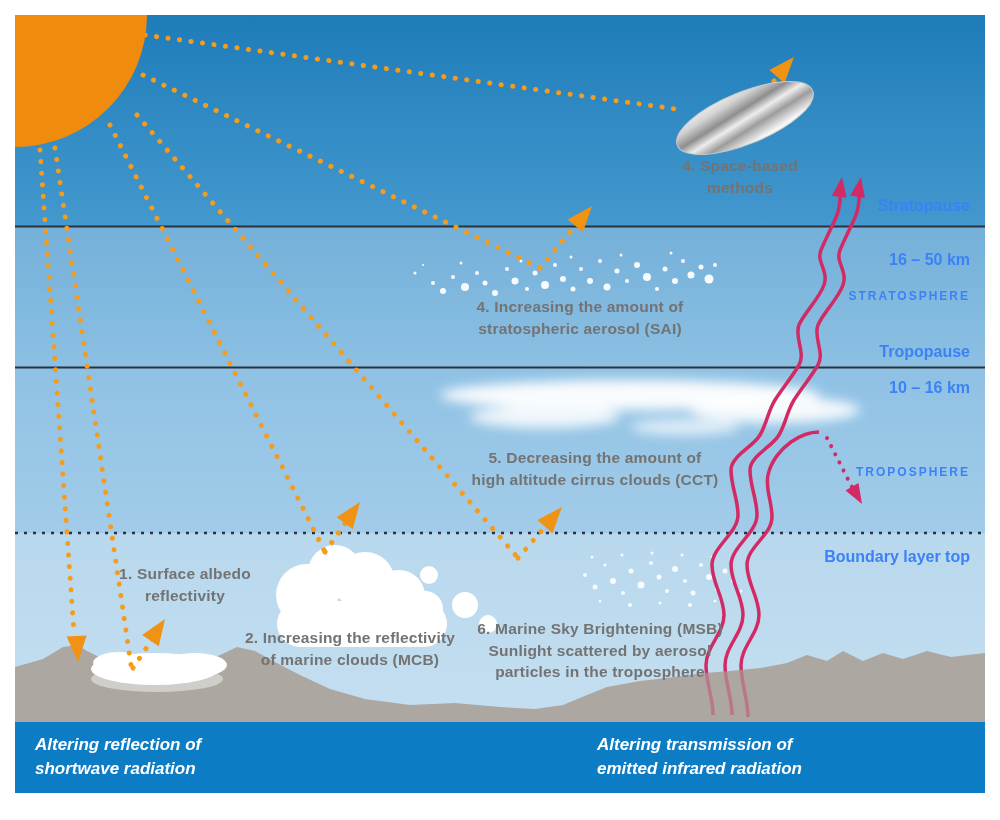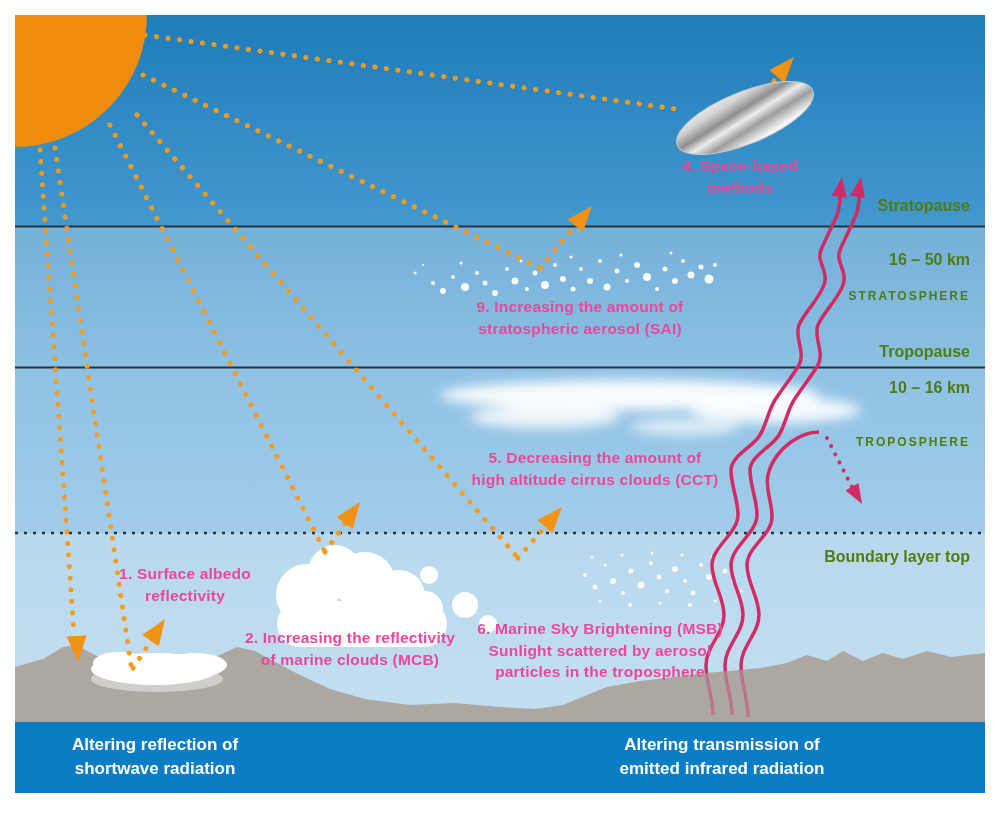--- a/index.html
+++ b/index.html
@@ -1,26 +1,26 @@
 <!DOCTYPE html>
 <html><head>
 <meta charset="utf-8">
 <style>
   html,body{margin:0;padding:0;background:#ffffff;}
   .page{position:relative;width:1000px;height:820px;background:#ffffff;overflow:hidden;
         font-family:"Liberation Sans","DejaVu Sans",sans-serif;}
   .frame{position:absolute;left:15px;top:15px;width:970px;height:778px;overflow:hidden;}
   .frame svg{position:absolute;left:0;top:0;}
-  .lbl{position:absolute;color:#ec4899;font-weight:700;font-size:15.5px;line-height:21.5px;
+  .lbl{position:absolute;color:#737373;font-weight:700;font-size:15.5px;line-height:21.5px;
        text-align:center;letter-spacing:.2px;}
-  .rlbl{position:absolute;right:15px;color:#4d7c0f;font-weight:700;font-size:16px;
+  .rlbl{position:absolute;right:15px;color:#3b82f6;font-weight:700;font-size:16px;
         text-align:right;white-space:nowrap;}
   .rlbl.caps{font-size:12px;letter-spacing:2px;}
   .footer-text{position:absolute;color:#ffffff;font-weight:700;font-size:17px;
-               line-height:24px;text-align:center;}
+               line-height:24px;font-style:italic;}
 </style>
 </head>
 <body>
 
 <div class="page">
   <div class="frame">
 
     <svg width="970" height="778" viewBox="0 0 970 778">
       <defs>
         <linearGradient id="gSpace" x1="0" y1="0" x2="0" y2="1">
@@ -215,21 +215,21 @@
 
     <div class="lbl" style="left:75px;top:548px;width:190px;">
       <div>1. Surface albedo</div>
       <div>reflectivity</div>
     </div>
     <div class="lbl" style="left:215px;top:612px;width:240px;">
       <div>2. Increasing the reflectivity</div>
       <div>of marine clouds (MCB)</div>
     </div>
     <div class="lbl" style="left:425px;top:281px;width:280px;">
-      <div>9. Increasing the amount of</div>
+      <div>4. Increasing the amount of</div>
       <div>stratospheric aerosol (SAI)</div>
     </div>
     <div class="lbl" style="left:640px;top:140px;width:170px;">
       <div>4. Space-based</div>
       <div>methods</div>
     </div>
     <div class="lbl" style="left:430px;top:432px;width:300px;">
       <div>5. Decreasing the amount of</div>
       <div>high altitude cirrus clouds (CCT)</div>
     </div>
@@ -237,21 +237,21 @@
       <div>6. Marine Sky Brightening (MSB)</div>
       <div>Sunlight scattered by aerosol</div>
       <div>particles in the troposphere</div>
     </div>
 
     <div class="rlbl" style="top:182px;">Stratopause</div>
     <div class="rlbl" style="top:236px;">16 – 50 km</div>
     <div class="rlbl caps" style="top:274px;">STRATOSPHERE</div>
     <div class="rlbl" style="top:328px;">Tropopause</div>
     <div class="rlbl" style="top:364px;">10 – 16 km</div>
-    <div class="rlbl caps" style="top:420px;">TROPOSPHERE</div>
+    <div class="rlbl caps" style="top:450px;">TROPOSPHERE</div>
     <div class="rlbl" style="top:533px;">Boundary layer top</div>
 
     <div class="footer-text" style="left:20px;top:718px;width:240px;">
       <div>Altering reflection of</div>
       <div>shortwave radiation</div>
     </div>
     <div class="footer-text" style="left:582px;top:718px;width:250px;">
       <div>Altering transmission of</div>
       <div>emitted infrared radiation</div>
     </div>

